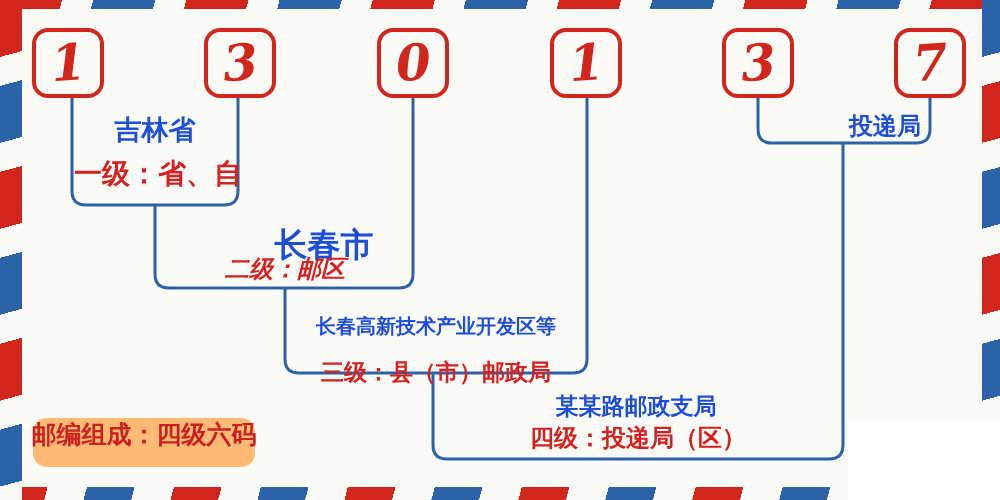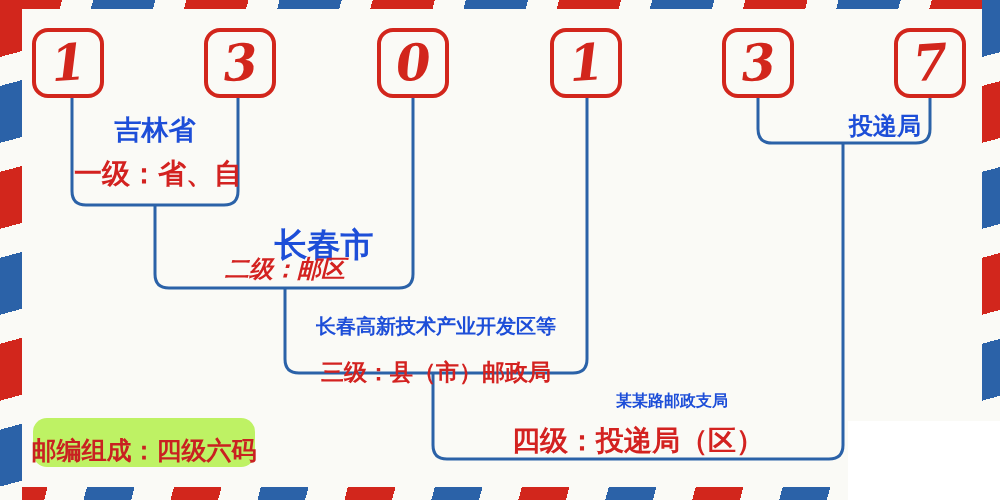--- a/index.html
+++ b/index.html
@@ -39,28 +39,28 @@
   .lbl{position:absolute;z-index:3;transform:translateX(-50%);
        white-space:nowrap;font-weight:bold;text-align:center;}
   .lbl.blue{color:#1d4ed8;}
   .lbl.red{color:#d32220;}
   .l1-name{left:155px;top:112px;font-size:27px;}
   .l1-desc{left:158px;top:159px;font-size:28px;line-height:29px;}
   .l2-name{left:285px;top:223px;font-size:33px;margin-left:39px;}
   .l2-desc{left:285px;top:253px;font-size:24px;font-style:italic;}
   .l3-name{left:436px;top:313px;font-size:20px;}
   .l3-desc{left:436px;top:337px;font-size:23px;margin-top:20px;}
-  .l4-name{left:672px;top:391px;font-size:16px;}
-  .l4-desc{left:638px;top:422px;font-size:28px;}
+  .l4-name{left:636px;top:391px;font-size:23px;}
+  .l4-desc{left:638px;top:422px;font-size:24px;}
   .tr-name{left:844px;top:110px;font-size:24px;margin-left:41px;}
   
   .badge{
     position:absolute;left:33px;top:418px;width:222px;height:49px;z-index:3;
-    background:#bef264;border-radius:14px;
-    display:flex;align-items:flex-end;justify-content:center;
+    background:#fdba74;border-radius:14px;
+    display:flex;align-items:flex-start;justify-content:center;
   }
   .badge span{color:#c92121;font-weight:bold;font-size:25px;white-space:nowrap;}
   
   .white-patch{position:absolute;left:848px;top:421px;width:152px;height:79px;
     background:#ffffff;z-index:5;}
 </style>
 </head>
 <body>
 
 <div class="border-band band-top"></div>

